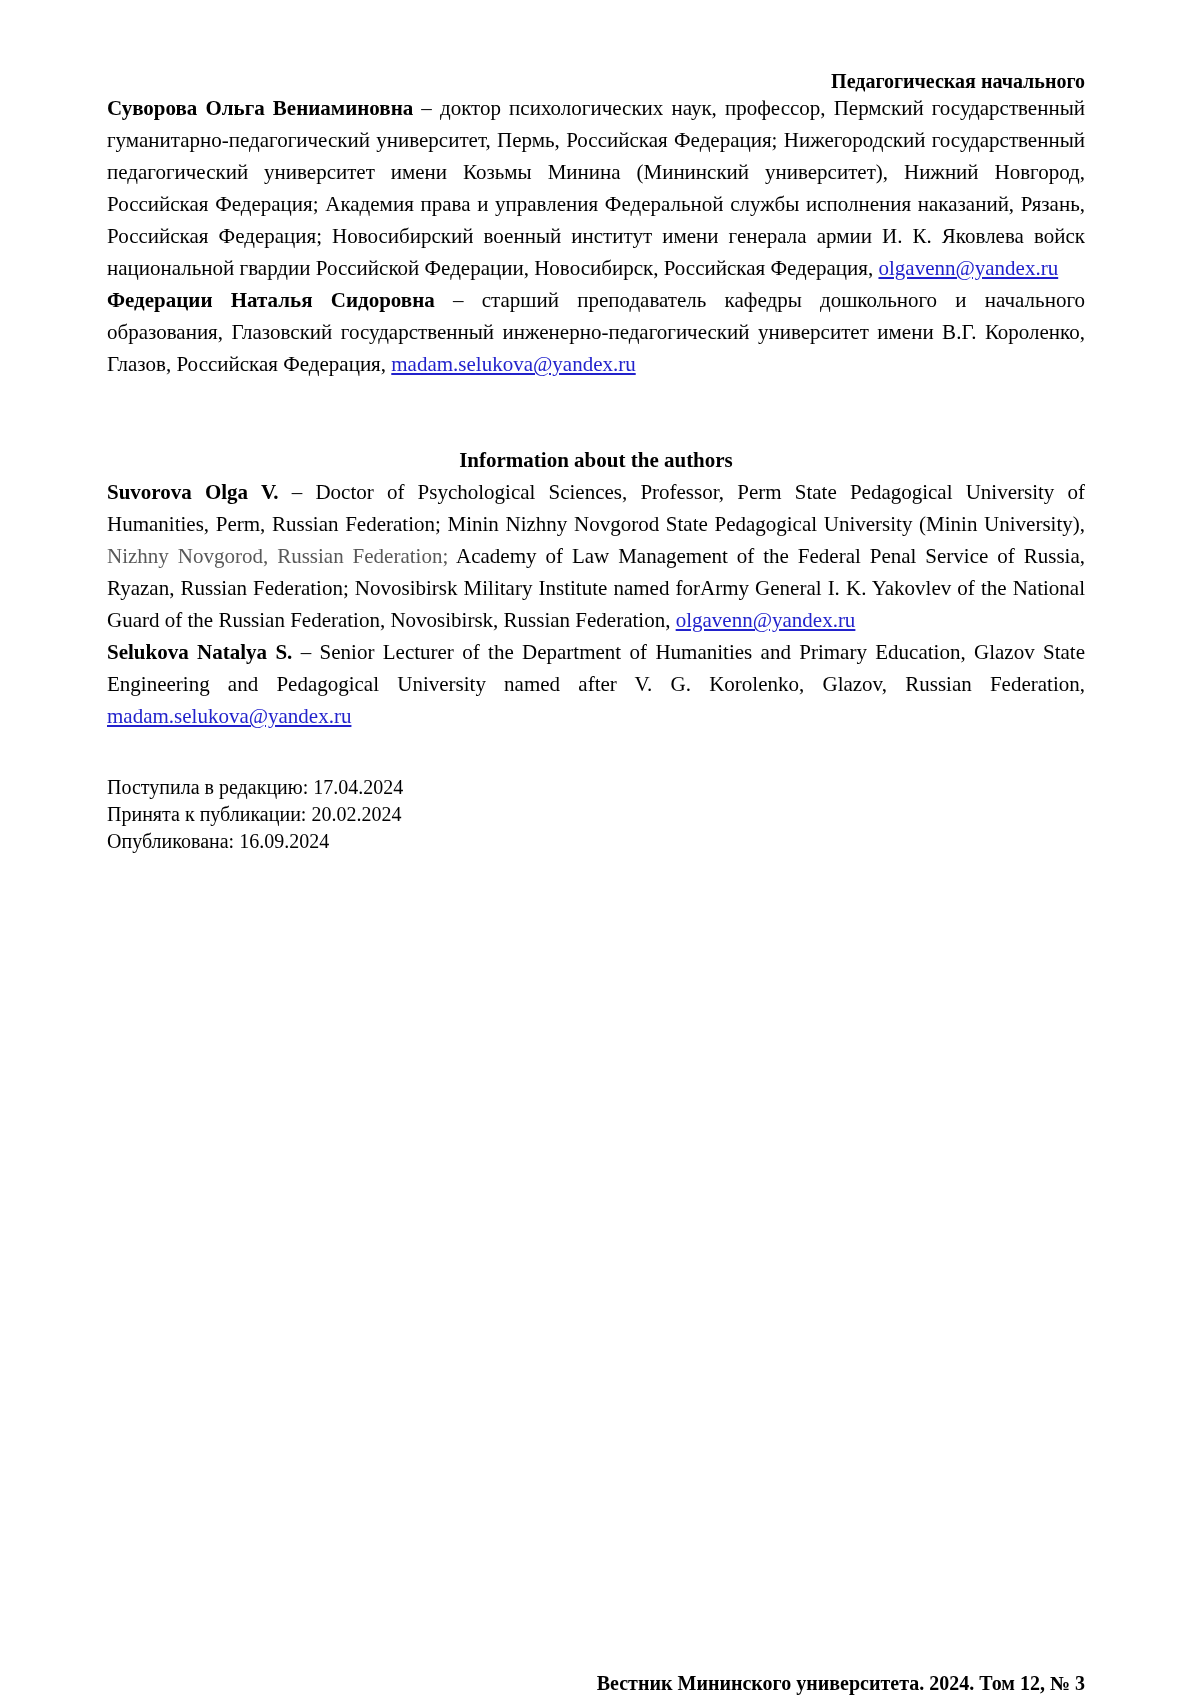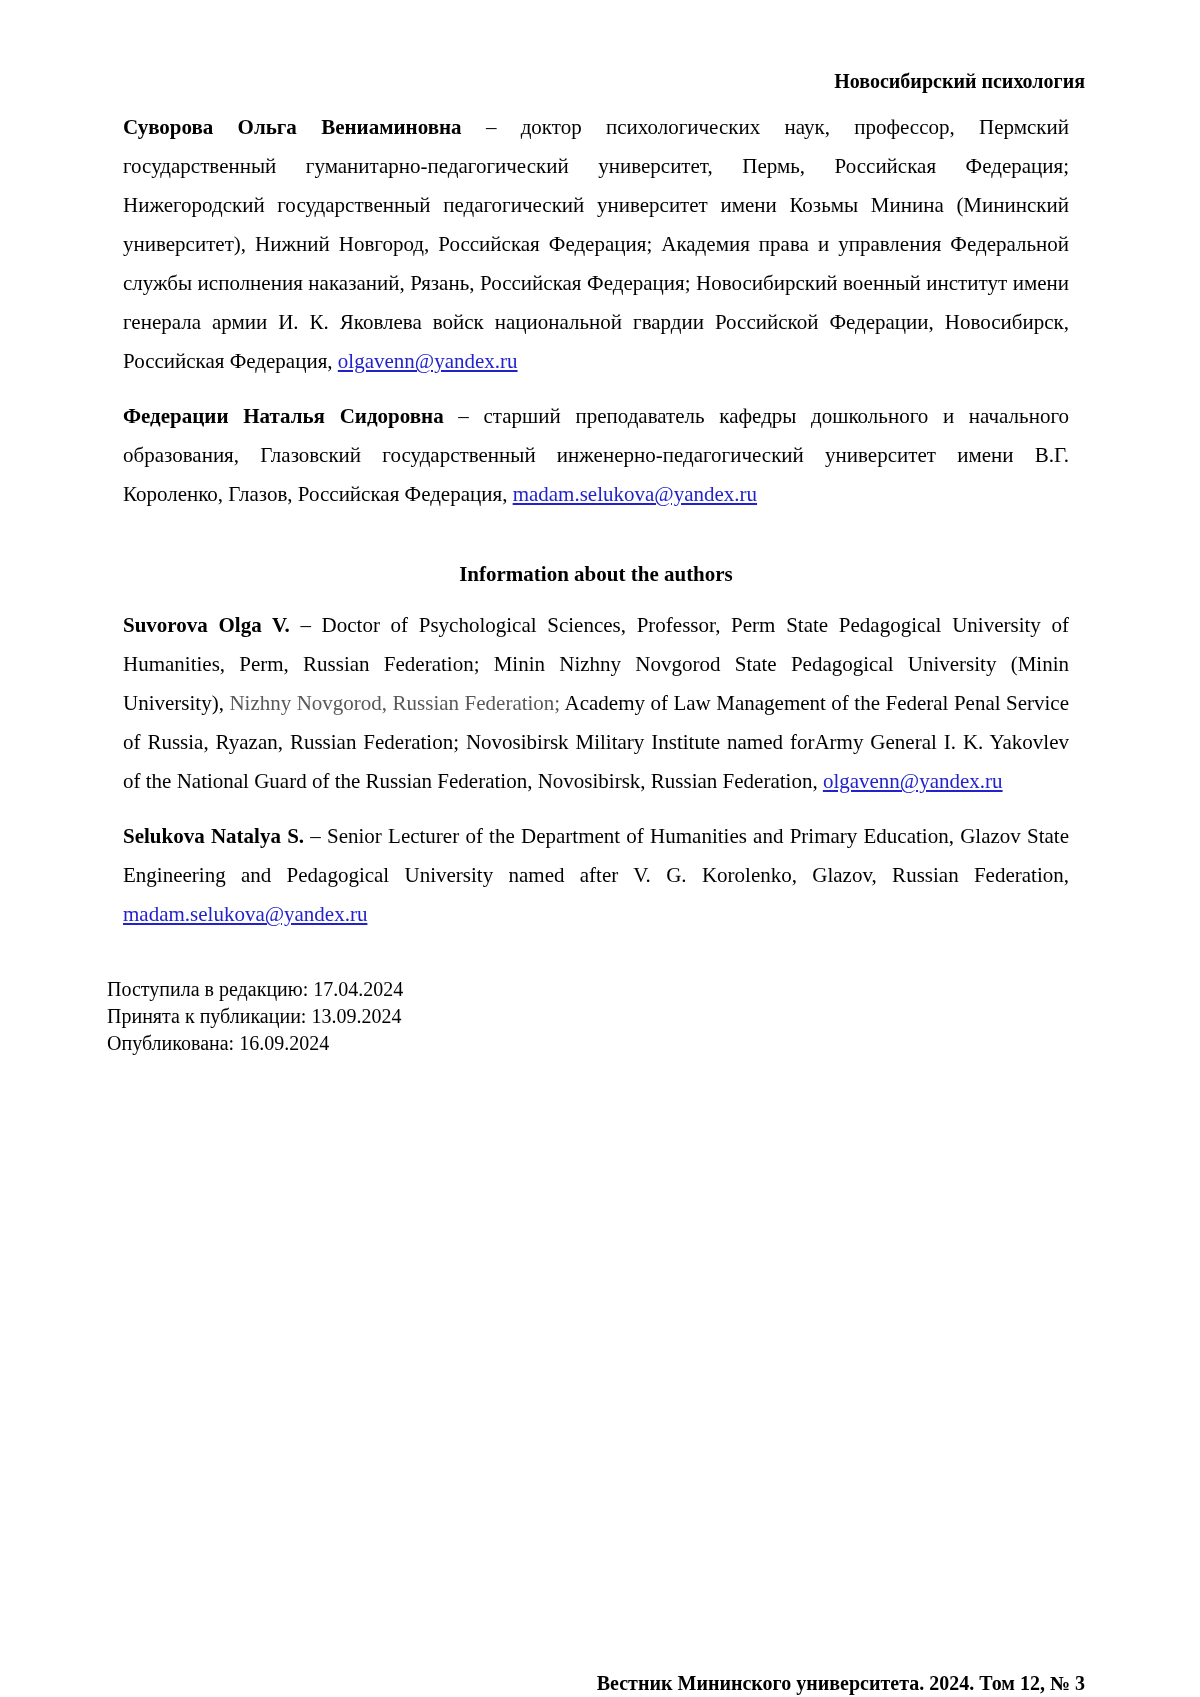--- a/index.html
+++ b/index.html
@@ -36,25 +36,25 @@
     line-height: 22px;
   }
   .section-heading {
     margin: 0;
     text-align: center;
     font-weight: bold;
     font-size: 21px;
     line-height: 32px;
   }
   .ru-heading { margin-top: 56px; }
-  .en-heading { margin-top: 44px; }
+  .en-heading { margin-top: 64px; }
   .body-para {
-    margin: 16px;
+    margin: 0;
     font-size: 21px;
-    line-height: 39px;
+    line-height: 32px;
     text-align: justify;
     text-justify: inter-word;
   }
   .author-name { font-weight: bold; }
   .email-link {
     color: var(--link);
     text-decoration: underline;
     cursor: pointer;
   }
   .muted-run { color: var(--muted-text); }
@@ -74,35 +74,35 @@
     text-align: right;
     white-space: nowrap;
   }
 </style>
 </head>
 <body>
 
 <div class="page">
   <div class="content">
 
-    <div class="doc-header">Новосибирский психология</div>
+    <div class="doc-header">Педагогическая начального</div>
 
 
     <p class="body-para"><span class="author-name">Суворова Ольга Вениаминовна</span><span> – </span><span>доктор психологических наук, профессор, Пермский государственный гуманитарно-педагогический университет, Пермь, Российская Федерация; Нижегородский государственный педагогический университет имени Козьмы Минина (Мининский университет), Нижний Новгород, Российская Федерация; Академия права и управления Федеральной службы исполнения наказаний, Рязань, Российская Федерация; Новосибирский военный институт имени генерала армии И. К. Яковлева войск национальной гвардии Российской Федерации, Новосибирск, Российская Федерация, </span><a class="email-link">olgavenn@yandex.ru</a></p>
 
     <p class="body-para"><span class="author-name">Федерации Наталья Сидоровна</span><span> – </span><span>старший преподаватель кафедры дошкольного и начального образования, Глазовский государственный инженерно-педагогический университет имени В.Г. Короленко, Глазов, Российская Федерация, </span><a class="email-link">madam.selukova@yandex.ru</a></p>
 
     <h2 class="section-heading en-heading">Information about the authors</h2>
 
     <p class="body-para"><span class="author-name">Suvorova Olga V.</span><span> – </span><span>Doctor of Psychological Sciences, Professor, Perm State Pedagogical University of Humanities, Perm, Russian Federation; Minin Nizhny Novgorod State Pedagogical University (Minin University), </span><span class="muted-run">Nizhny Novgorod, Russian Federation;</span><span> Academy of Law Management of the Federal Penal Service of Russia, Ryazan, Russian Federation; Novosibirsk Military Institute named forArmy General I. K. Yakovlev of the National Guard of the Russian Federation, Novosibirsk, Russian Federation, </span><a class="email-link">olgavenn@yandex.ru</a></p>
 
     <p class="body-para"><span class="author-name">Selukova Natalya S.</span><span> – </span><span>Senior Lecturer of the Department of Humanities and Primary Education, Glazov State Engineering and Pedagogical University named after V. G. Korolenko, Glazov, Russian Federation, </span><a class="email-link">madam.selukova@yandex.ru</a></p>
 
     <div class="dates">
       <p>Поступила в редакцию: 17.04.2024</p>
-      <p>Принята к публикации: 13.09.2024</p>
+      <p>Принята к публикации: 20.02.2024</p>
       <p>Опубликована: 16.09.2024</p>
     </div>
 
   </div>
 
   <div class="doc-footer">Вестник Мининского университета. 2024. Том 12, № 3</div>
 </div>
 
 </body></html>

